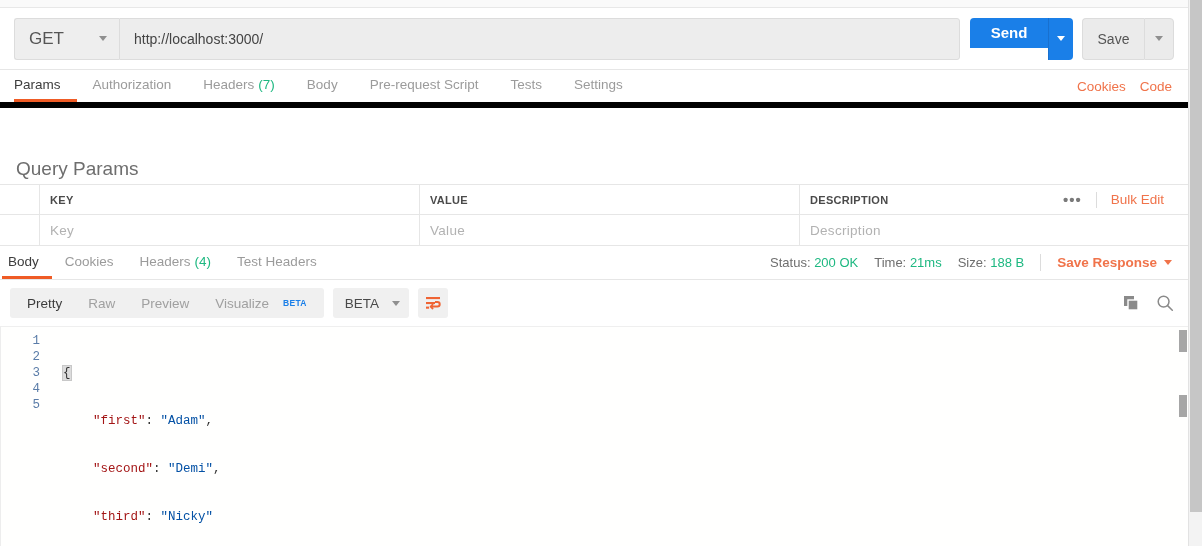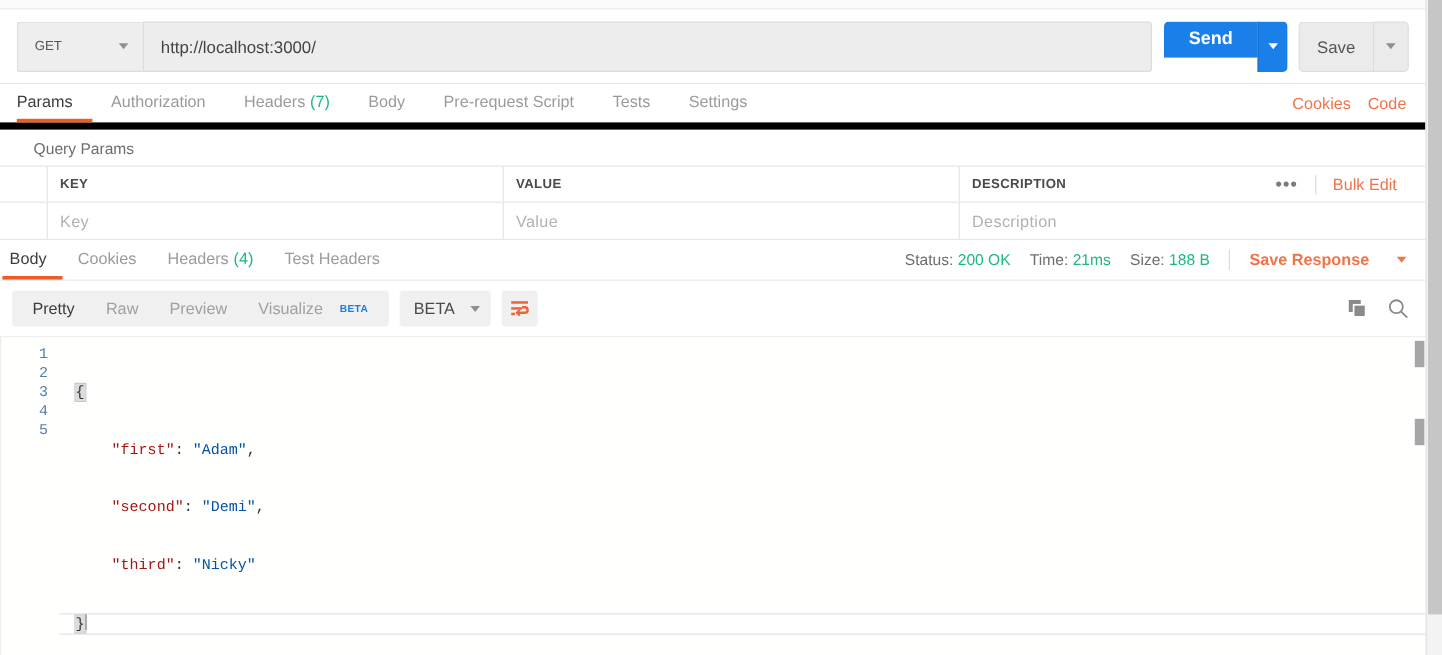--- a/index.html
+++ b/index.html
@@ -41,21 +41,21 @@
   .method-select {
     width: 105px;
     height: 42px;
     background: #eeeeee;
     border: 1px solid #dcdcdc;
     border-right: none;
     border-radius: 3px 0 0 3px;
     display: flex;
     align-items: center;
     padding: 0 10px 0 14px;
-    font-size: 11px;
+    font-size: 17px;
     color: #555;
     justify-content: space-between;
     cursor: pointer;
   }
   .method-select .caret {
     width: 0; height: 0;
     border-left: 4.5px solid transparent;
     border-right: 4.5px solid transparent;
     border-top: 5px solid #8f8f8f;
     margin-right: 2px;
@@ -186,24 +186,25 @@
     font-size: 13.5px;
     cursor: pointer;
   }
 
   
   .qp-title {
     flex: 0 0 auto;
     height: 30px;
     display: flex;
     align-items: center;
-    padding-left: 28px;
-    font-size: 13px;
+    padding-left: 16px;
+    font-size: 19px;
     color: #6e6e6e;
     background: #fff;
+    margin-top: 46px;
   }
   .params-table {
     flex: 0 0 auto;
     border-top: 1px solid #e6e6e6;
     background: #fff;
   }
   .pt-row {
     display: flex;
     height: 30px;
     border-bottom: 1px solid #e6e6e6;
@@ -277,21 +278,21 @@
     gap: 16px;
   }
   .resp-meta .val { color: #1db881; }
   .resp-meta .msep { width: 1px; height: 17px; background: #dcdcdc; }
   .save-response {
     color: #f0734a;
     font-size: 13.5px;
     font-weight: bold;
     display: flex;
     align-items: center;
-    gap: 23px;
+    gap: 7px;
     cursor: pointer;
   }
   .save-response .caret {
     width: 0; height: 0;
     border-left: 4.5px solid transparent;
     border-right: 4.5px solid transparent;
     border-top: 5px solid #f0734a;
   }
 
   

